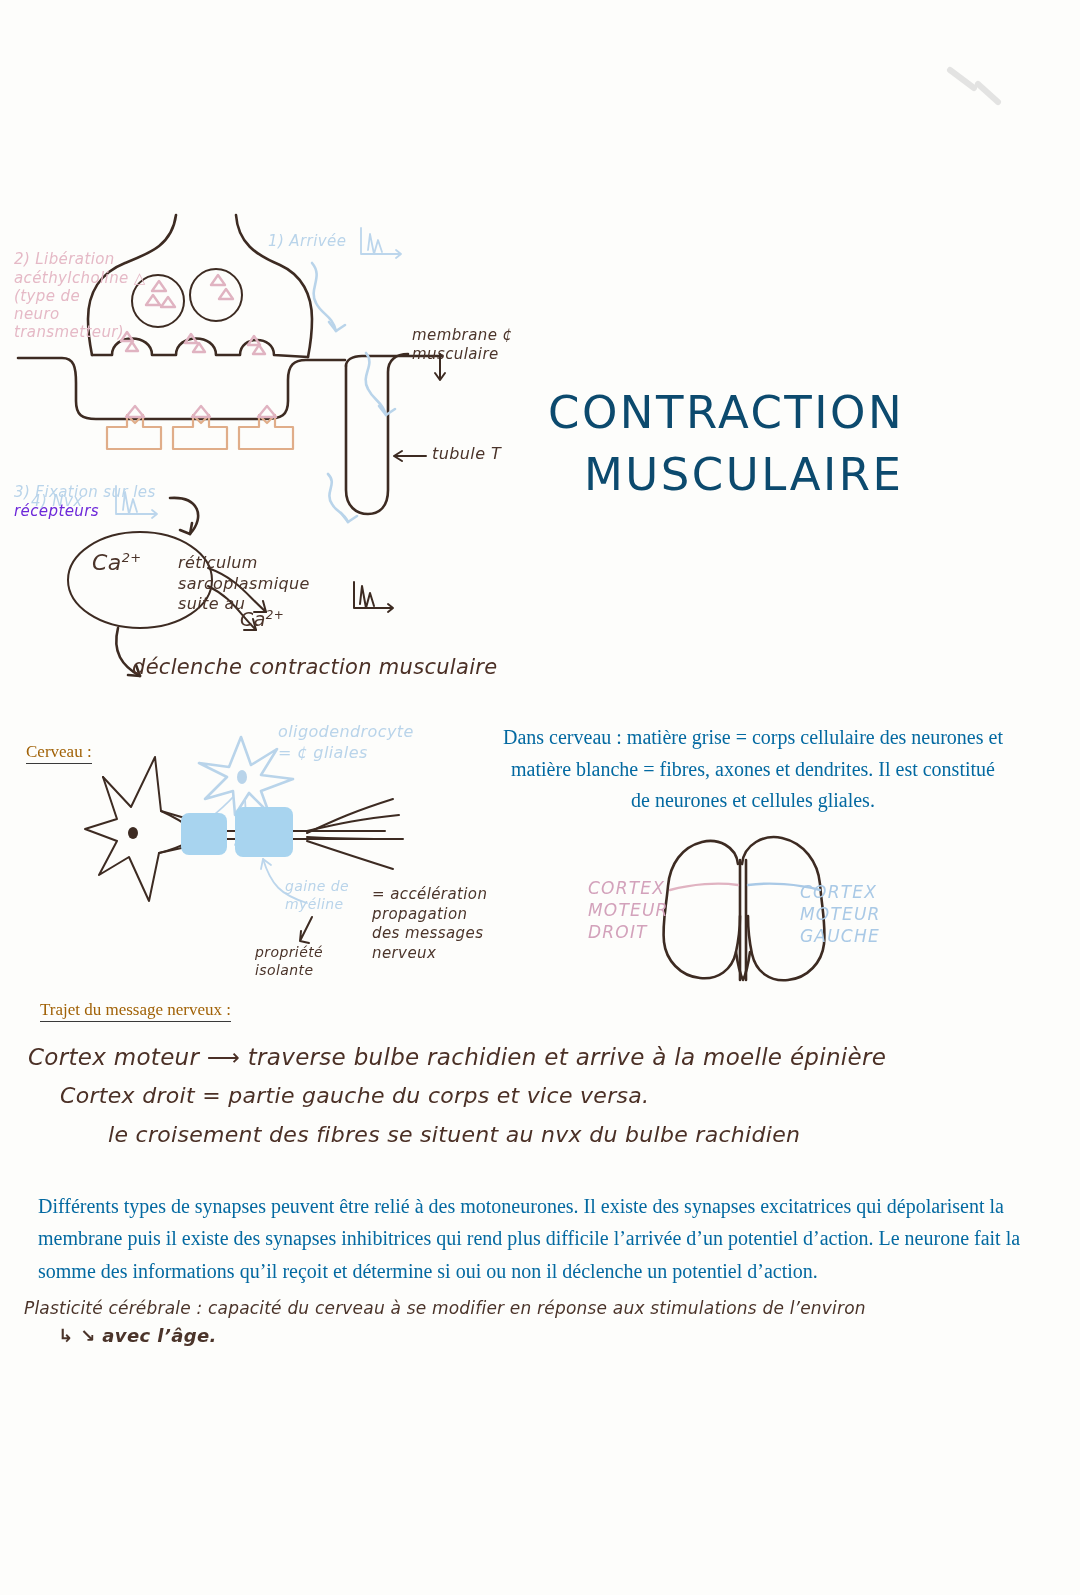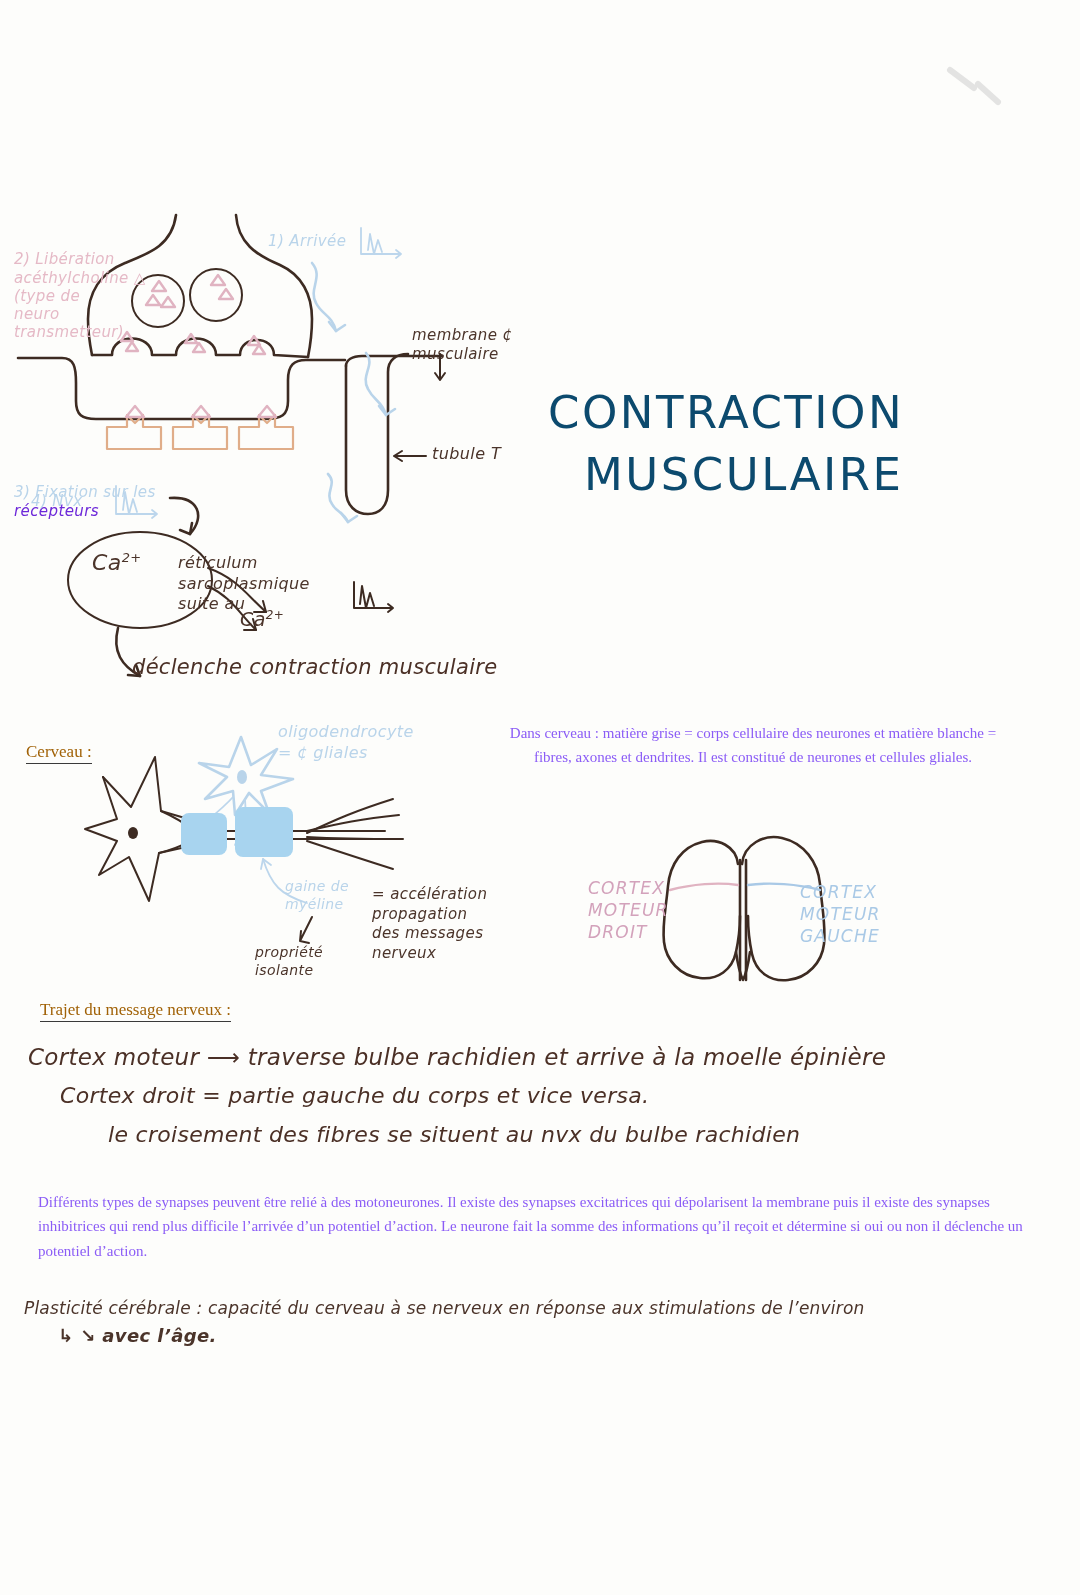--- a/index.html
+++ b/index.html
@@ -22,22 +22,22 @@
   }
   .hand-brown{color:#4b342a;}
   .hand-blue{color:#b9d4ea;}
   .hand-pink{color:#e5b9c6;}
   .hand-pinkdark{color:#d9a7b6;}
   .hand-orange{color:#6d28d9;}
 
   
   .typed{
     font-family:"Liberation Serif",serif;
-    color:#8b5cf6;
-    font-size:15px;
+    color:#0369a1;
+    font-size:20px;
     line-height:1.52;
   }
 
   
   #title{
     font-family:"DejaVu Sans",sans-serif;
     color:#0c4a6e;
     font-size:45px;
     letter-spacing:2.5px;
     line-height:1.38;
@@ -309,16 +309,16 @@
   <div class="abs" style="left:40px;top:1000px;">
     <span class="uline">Trajet du message nerveux :</span>
   </div>
 
   <div class="abs cursive" style="left:60px;top:1083px;font-size:22px;">Cortex droit = partie gauche du corps et vice versa.</div>
   <div class="abs cursive" style="left:28px;top:1044px;font-size:23px;">Cortex moteur ⟶ traverse bulbe rachidien et arrive à la moelle épinière</div>
   <div class="abs cursive" style="left:108px;top:1122px;font-size:22px;">le croisement des fibres se situent au nvx du bulbe rachidien</div>
 
   <div class="abs typed" style="left:38px;top:1190px;width:1004px;line-height:1.62;text-align:left;">Différents types de synapses peuvent être relié à des motoneurones. Il existe des synapses excitatrices qui dépolarisent la membrane puis il existe des synapses inhibitrices qui rend plus difficile l’arrivée d’un potentiel d’action. Le neurone fait la somme des informations qu’il reçoit et détermine si oui ou non il déclenche un potentiel d’action.</div>
 
-  <div class="abs hand hand-brown" style="left:24px;top:1298px;font-size:17px;font-style:italic;letter-spacing:.2px;white-space:nowrap;">Plasticité cérébrale : capacité du cerveau à se nerveux en réponse aux stimulations de l’environ</div>
+  <div class="abs hand hand-brown" style="left:24px;top:1298px;font-size:17px;font-style:italic;letter-spacing:.2px;white-space:nowrap;">Plasticité cérébrale : capacité du cerveau à se modifier en réponse aux stimulations de l’environ</div>
   <div class="abs hand hand-brown" style="left:58px;top:1325px;font-size:18px;font-style:italic;white-space:nowrap;font-weight:bold;">↳  ↘ avec l’âge.</div>
 
 </div>
 
 </body></html>

